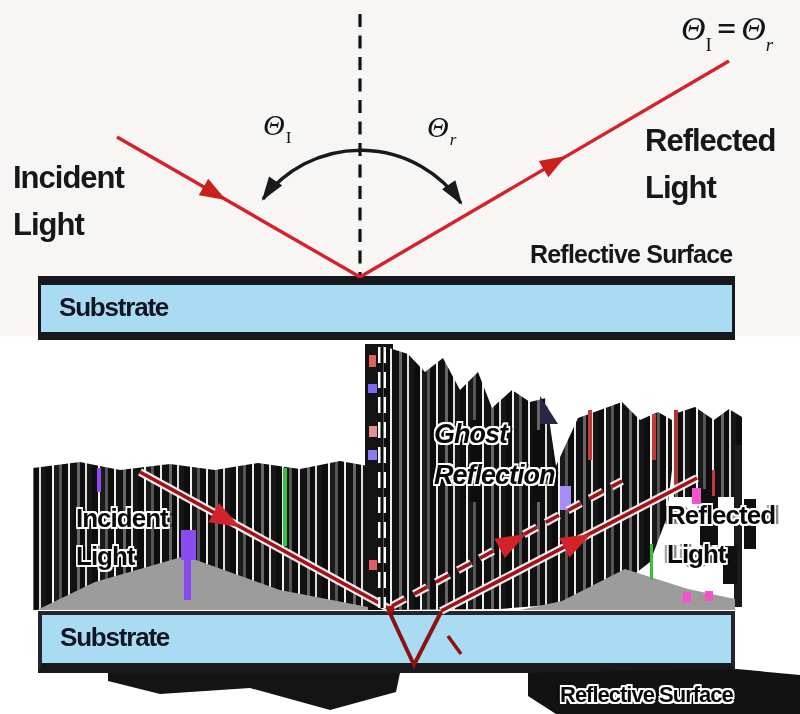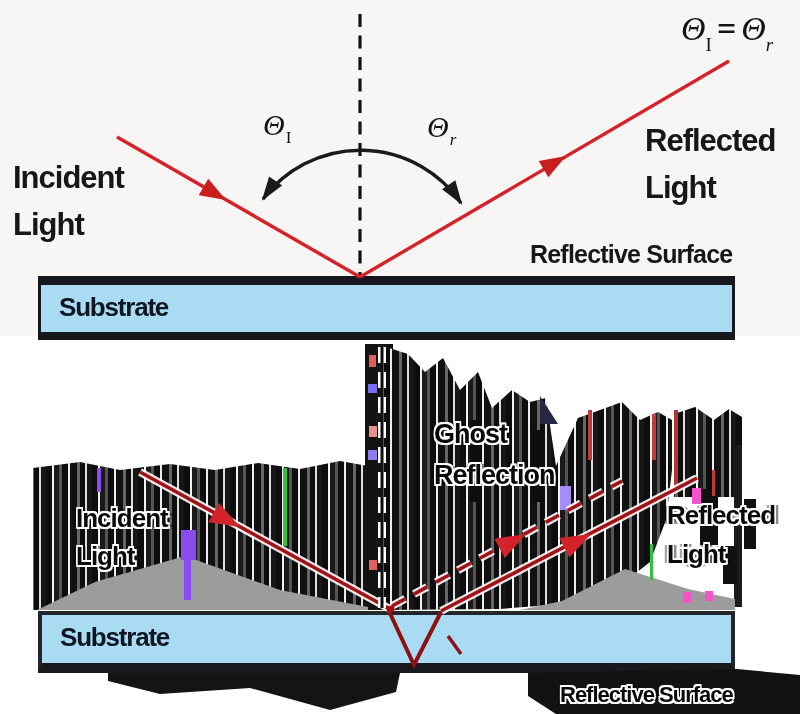--- a/index.html
+++ b/index.html
@@ -23,21 +23,21 @@
   .theta .sub{font-size:17px;margin-top:20px;margin-left:1px;}
   .equation{position:absolute;left:681px;top:10px;display:flex;align-items:flex-start;
       font-family:"Liberation Serif",serif;font-style:italic;font-size:34px;color:#141414;}
   .equation .sub{font-size:19px;margin-top:24px;}
   .equation .op{font-style:normal;margin:0 5px;font-weight:600;}
   .glitch{position:absolute;color:#0a0a0a;font-weight:600;white-space:pre-line;
       text-shadow:-1.6px 0 #fff,1.6px 0 #fff,0 -1.6px #fff,0 1.6px #fff,
                   -1.6px -1.6px #fff,1.6px 1.6px #fff,-1.6px 1.6px #fff,1.6px -1.6px #fff,
                   4px 0 rgba(0,0,0,.45),-4px 0 rgba(0,0,0,.35);}
   .g-incident{left:76px;top:500px;font-size:26px;line-height:1.45;letter-spacing:-1px;}
-  .g-ghost{left:434px;top:414px;font-size:27px;line-height:1.5;letter-spacing:-1px;}
+  .g-ghost{left:434px;top:414px;font-size:27px;line-height:1.5;letter-spacing:-1px;font-style:italic;}
   .g-reflected{left:667px;top:496px;font-size:26px;line-height:1.5;letter-spacing:-1px;}
   .g-surface{left:560px;top:682px;font-size:22px;letter-spacing:-1px;}
 </style>
 </head>
 <body>
 
 <div class="stage">
   <div class="top-bg"></div>
 
   <div class="substrate-box top">

